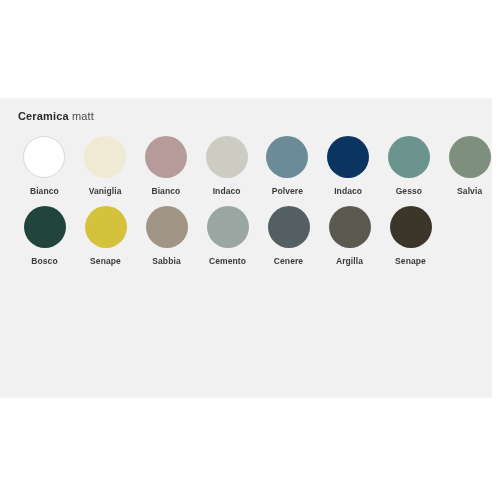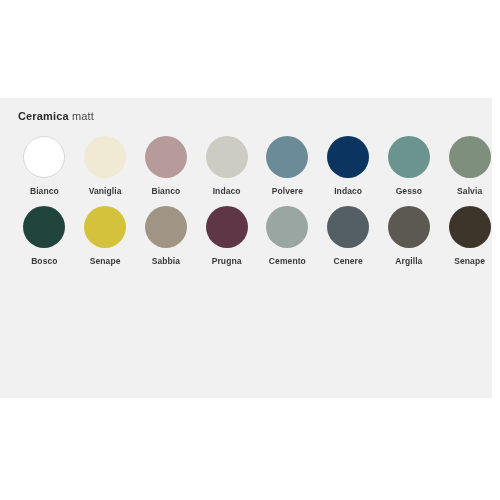--- a/index.html
+++ b/index.html
@@ -135,24 +135,20 @@
         </div>
         <div class="swatch-cell">
           <div class="swatch-dot" style="background: rgb(212, 194, 60);"></div>
           <div class="swatch-label">Senape</div>
         </div>
         <div class="swatch-cell">
           <div class="swatch-dot" style="background: rgb(160, 149, 133);"></div>
           <div class="swatch-label">Sabbia</div>
         </div>
         <div class="swatch-cell">
-          <div class="swatch-dot" style="background: rgb(94, 54, 69);"></div>
-          <div class="swatch-label">Prugna</div>
-        </div>
-        <div class="swatch-cell">
           <div class="swatch-dot" style="background: rgb(154, 166, 161);"></div>
           <div class="swatch-label">Cemento</div>
         </div>
         <div class="swatch-cell">
           <div class="swatch-dot" style="background: rgb(84, 95, 99);"></div>
           <div class="swatch-label">Cenere</div>
         </div>
         <div class="swatch-cell">
           <div class="swatch-dot" style="background: rgb(92, 89, 81);"></div>
           <div class="swatch-label">Argilla</div>

